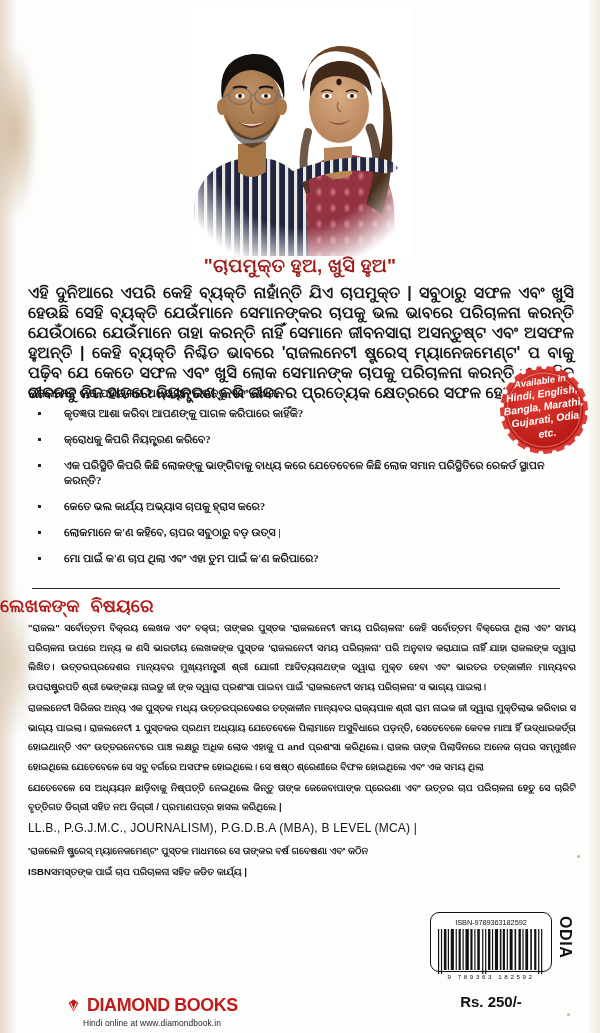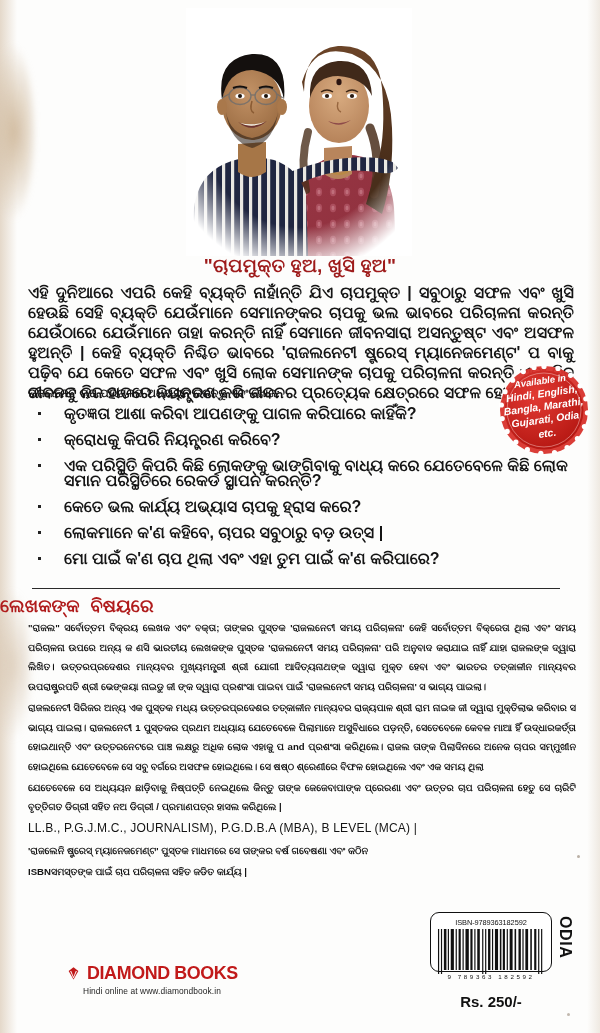--- a/index.html
+++ b/index.html
@@ -113,24 +113,25 @@
     top: 406px;
     width: 548px;
     margin: 0;
     padding: 0;
     list-style: none;
   }
   ul.bullets li {
     position: relative;
     padding-left: 32px;
     margin-bottom: 11px;
-    font-size: 16px;
+    font-size: 11px;
     line-height: 15px;
     font-weight: bold;
     color: #141414;
+    font-family: Liberation Serif, serif;
   }
   ul.bullets li::before {
     content: "";
     position: absolute;
     left: 6px;
     top: 6px;
     width: 3px;
     height: 3px;
     background: #222;
   }
@@ -188,20 +189,21 @@
   .publisher {
     position: absolute;
     left: 66px;
     top: 962px;
     width: 250px;
   }
   .pub-row {
     display: flex;
     align-items: center;
     gap: 6px;
+    margin-top: 32px;
   }
   .pub-mark {
     width: 15px; height: 15px;
     flex: 0 0 auto;
   }
   .pub-name {
     font-size: 19px;
     font-weight: bold;
     color: #c11a1a;
     letter-spacing: -0.4px;

